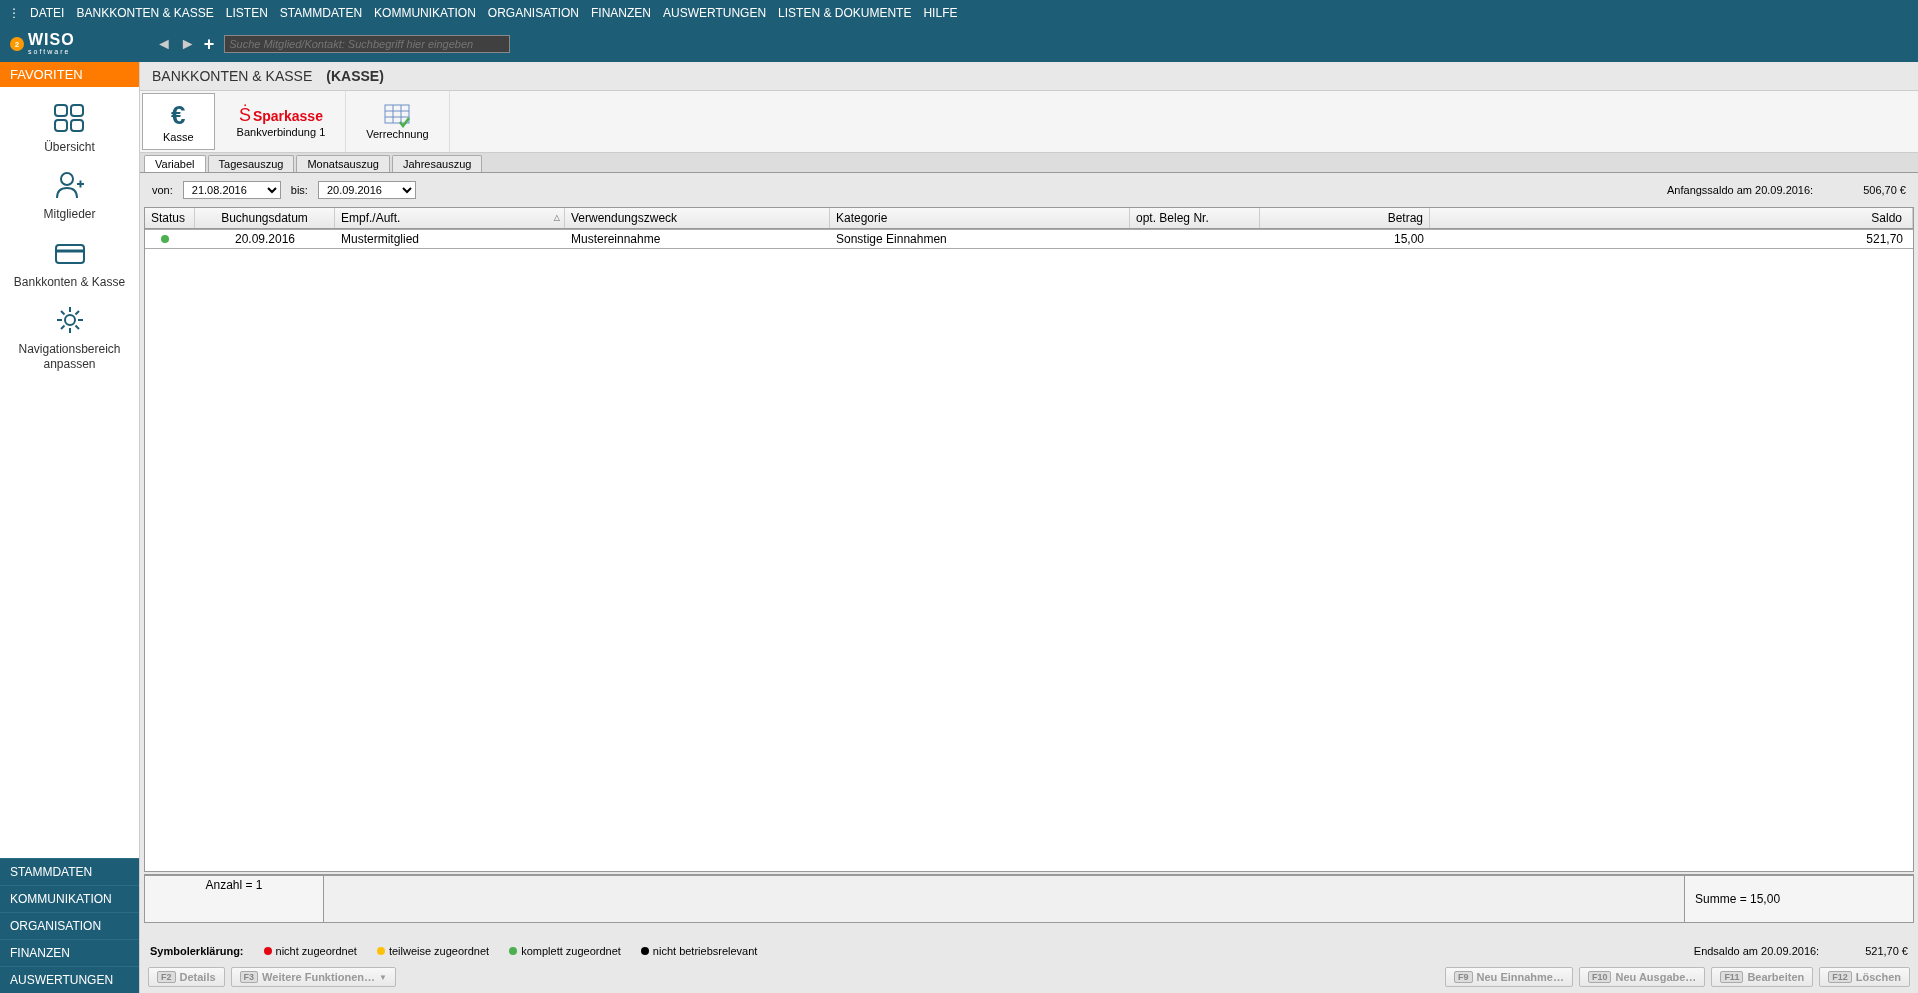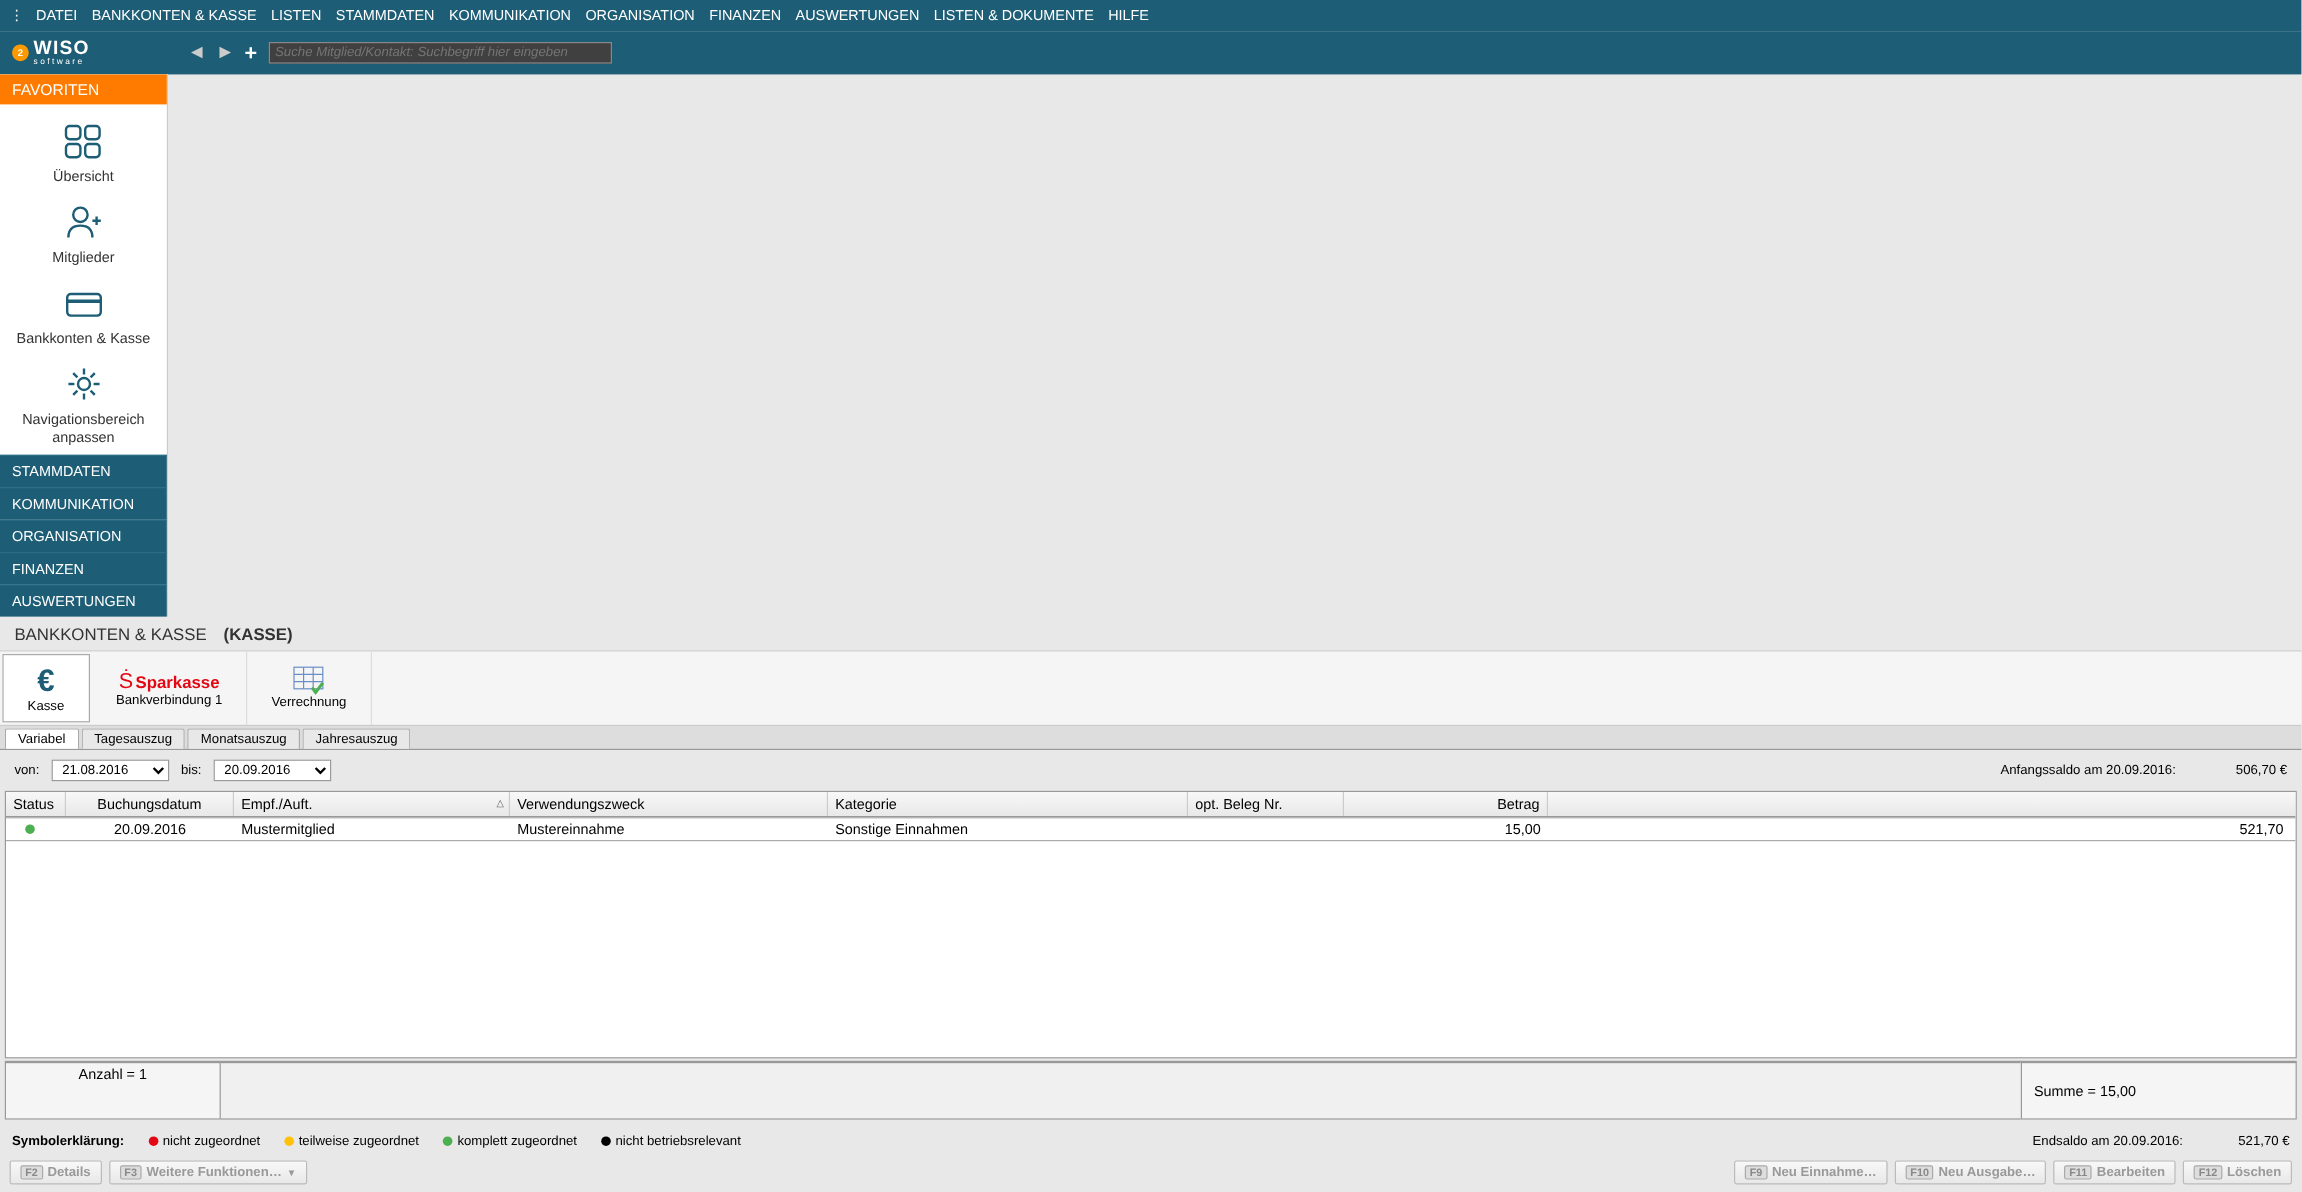--- a/index.html
+++ b/index.html
@@ -12,21 +12,21 @@
 .secondbar { background: #1d5d75; height: 36px; display: flex; align-items: center; }
 .logo { width: 140px; display: flex; align-items: center; padding-left: 10px; gap: 4px; }
 .logo-circle { width: 14px; height: 14px; border-radius: 50%; background: #ff9900; display: flex; align-items: center; justify-content: center; font-size: 8px; color: #fff; font-weight: bold; }
 .logo-text { color: #fff; font-weight: bold; font-size: 16px; letter-spacing: 1px; line-height: 0.8; }
 .logo-sub { color: #fff; font-size: 7px; letter-spacing: 2px; display: block; }
 .nav-arrows { display: flex; align-items: center; gap: 8px; margin-left: 16px; }
 .nav-arrow { color: #ccc; font-size: 16px; cursor: pointer; }
 .nav-plus { color: #fff; font-size: 18px; font-weight: bold; cursor: pointer; }
 .search-box { margin-left: 10px; width: 286px; height: 18px; background: #404040; border: 1px solid #888; font-size: 11px; font-style: italic; color: #999; padding: 0 4px; }
 
-.layout { display: flex; height: calc(100vh - 62px); flex-direction: column; }
+.layout { display: flex; height: calc(100vh - 62px); }
 
 .sidebar { width: 140px; background: #fff; display: flex; flex-direction: column; border-right: 1px solid #ccc; }
 .sidebar-header { background: #ff7b00; color: #fff; font-size: 13px; padding: 5px 10px; font-weight: normal; }
 .sidebar-items { flex: 1; padding-top: 8px; }
 .sidebar-item { display: flex; flex-direction: column; align-items: center; padding: 8px 4px; cursor: pointer; text-align: center; }
 .sidebar-item .icon { color: #1d5d75; margin-bottom: 4px; }
 .sidebar-item .label { font-size: 12px; color: #333; line-height: 1.2; }
 .sidebar-bottom { }
 .sidebar-bottom-item { background: #1d5d75; color: #fff; padding: 6px 10px; font-size: 12px; border-top: 1px solid #2a6d85; cursor: pointer; }
 
@@ -67,21 +67,21 @@
 .col-beleg { width: 130px; }
 .col-betrag { width: 170px; text-align: right; }
 .col-saldo { flex: 1; text-align: right; padding-right: 10px !important; }
 .status-dot { width: 8px; height: 8px; border-radius: 50%; display: inline-block; margin-left: 10px; }
 .green { background: #4caf50; }
 .red { background: #e30613; }
 .yellow { background: #ffc107; }
 .black { background: #000; }
 .sort-tri { font-size: 8px; color: #666; position: absolute; right: 4px; top: 5px; }
 
-.summary { display: flex; background: #f0f0f0; border-top: 1px solid #999; margin: 2px 4px 6px; }
+.summary { display: flex; background: #f0f0f0; border-top: 1px solid #999; margin: 2px 4px 16px; }
 .summary .left { width: 180px; border: 1px solid #999; padding: 2px 10px; text-align: center; font-size: 12px; background: #f5f5f5; }
 .summary .mid { flex: 1; border-top: 1px solid #999; border-bottom: 1px solid #999; }
 .summary .right { width: 230px; border: 1px solid #999; padding: 16px 10px; font-size: 12px; background: #f5f5f5; }
 
 .legend { display: flex; align-items: center; padding: 6px 10px; gap: 6px; font-size: 11px; }
 .legend b { font-weight: bold; }
 .legend .item { display: flex; align-items: center; gap: 4px; margin-left: 4px; }
 .legend .spacer { flex: 1; }
 
 .bottom-buttons { display: flex; align-items: center; padding: 4px 8px 6px; gap: 6px; }
@@ -235,20 +235,21 @@
 
     <div class="grid">
       <div class="grid-header">
         <div class="col col-status">Status</div>
         <div class="col col-date">Buchungsdatum</div>
         <div class="col col-empf"><span>Empf./Auft.</span><span class="sort-tri">△</span></div>
         <div class="col col-zweck">Verwendungszweck</div>
         <div class="col col-kat">Kategorie</div>
         <div class="col col-beleg">opt. Beleg Nr.</div>
         <div class="col col-betrag">Betrag</div>
+        <div class="col col-saldo">Saldo</div>
       </div>
       <div class="grid-row">
         <div class="col col-status"><span class="status-dot green"></span></div>
         <div class="col col-date">20.09.2016</div>
         <div class="col col-empf">Mustermitglied</div>
         <div class="col col-zweck">Mustereinnahme</div>
         <div class="col col-kat">Sonstige Einnahmen</div>
         <div class="col col-beleg"></div>
         <div class="col col-betrag">15,00</div>
         <div class="col col-saldo">521,70</div>

